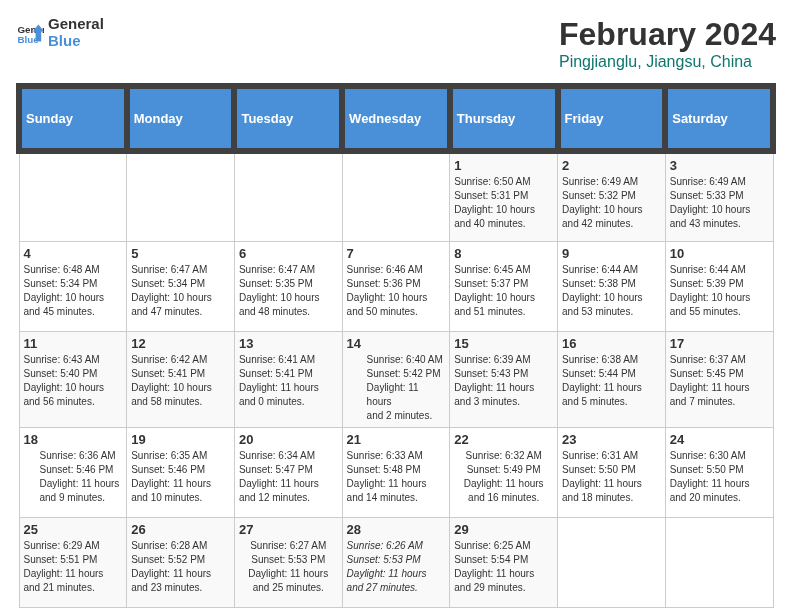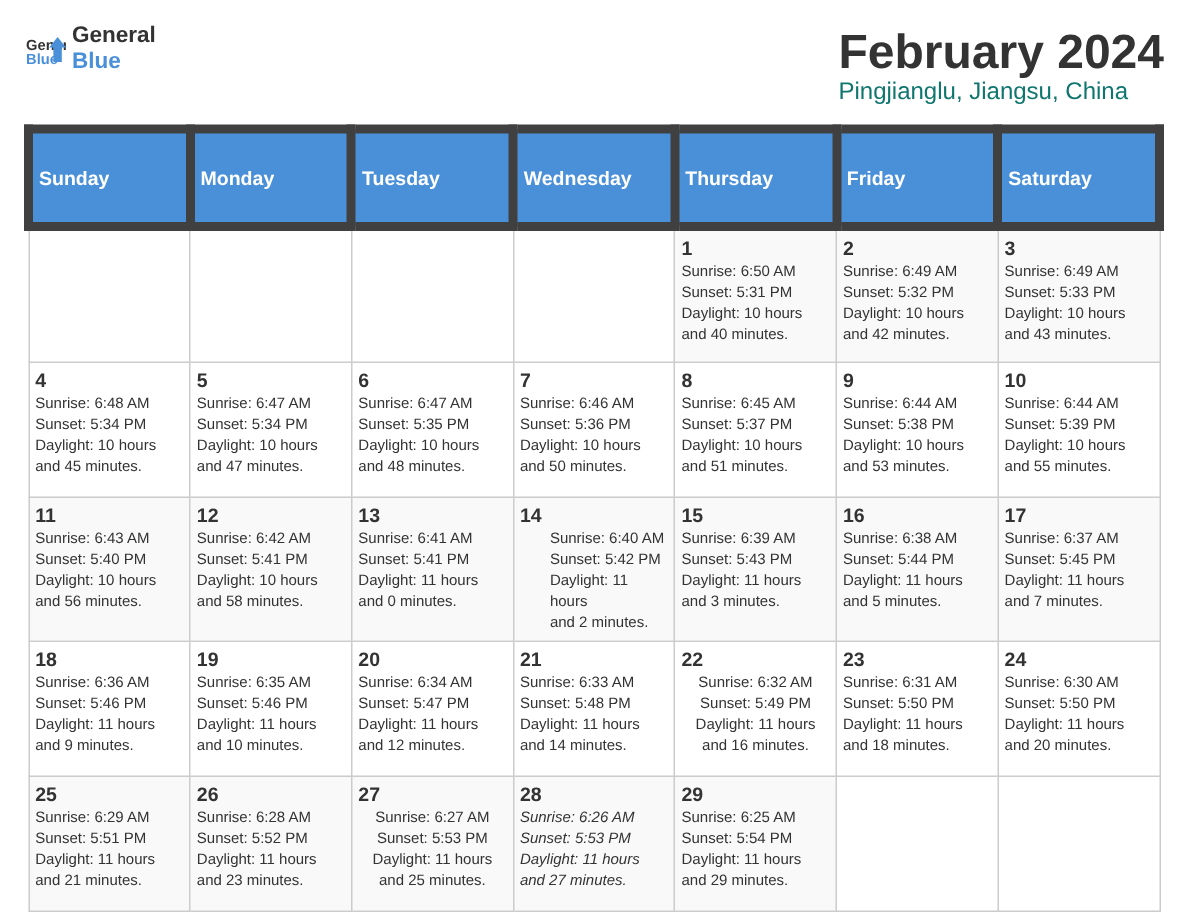--- a/index.html
+++ b/index.html
@@ -237,21 +237,21 @@
           <span class="day-num">17</span>
           <div class="day-info" style="white-space: pre-line;">Sunrise: 6:37 AM
 Sunset: 5:45 PM
 Daylight: 11 hours
 and 7 minutes.</div>
         </td>
       </tr>
       <tr>
         <td>
           <span class="day-num">18</span>
-          <div class="day-info" style="white-space: pre-line;">Sunrise: 6:36 AM
+          <div class="day-info" style="white-space: pre-line; margin-left: 16px;">Sunrise: 6:36 AM
 Sunset: 5:46 PM
 Daylight: 11 hours
 and 9 minutes.</div>
         </td>
         <td>
           <span class="day-num">19</span>
           <div class="day-info" style="white-space: pre-line;">Sunrise: 6:35 AM
 Sunset: 5:46 PM
 Daylight: 11 hours
 and 10 minutes.</div>

